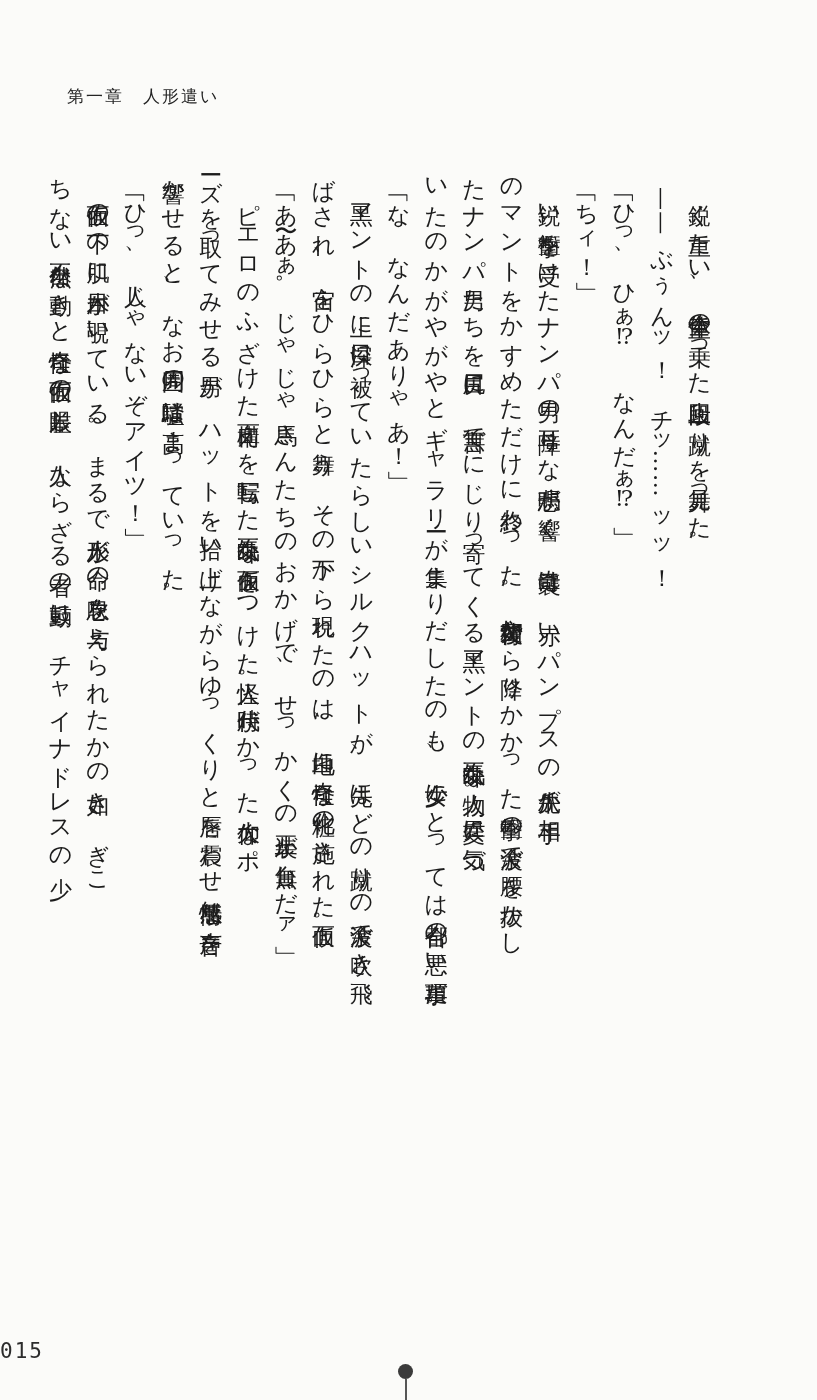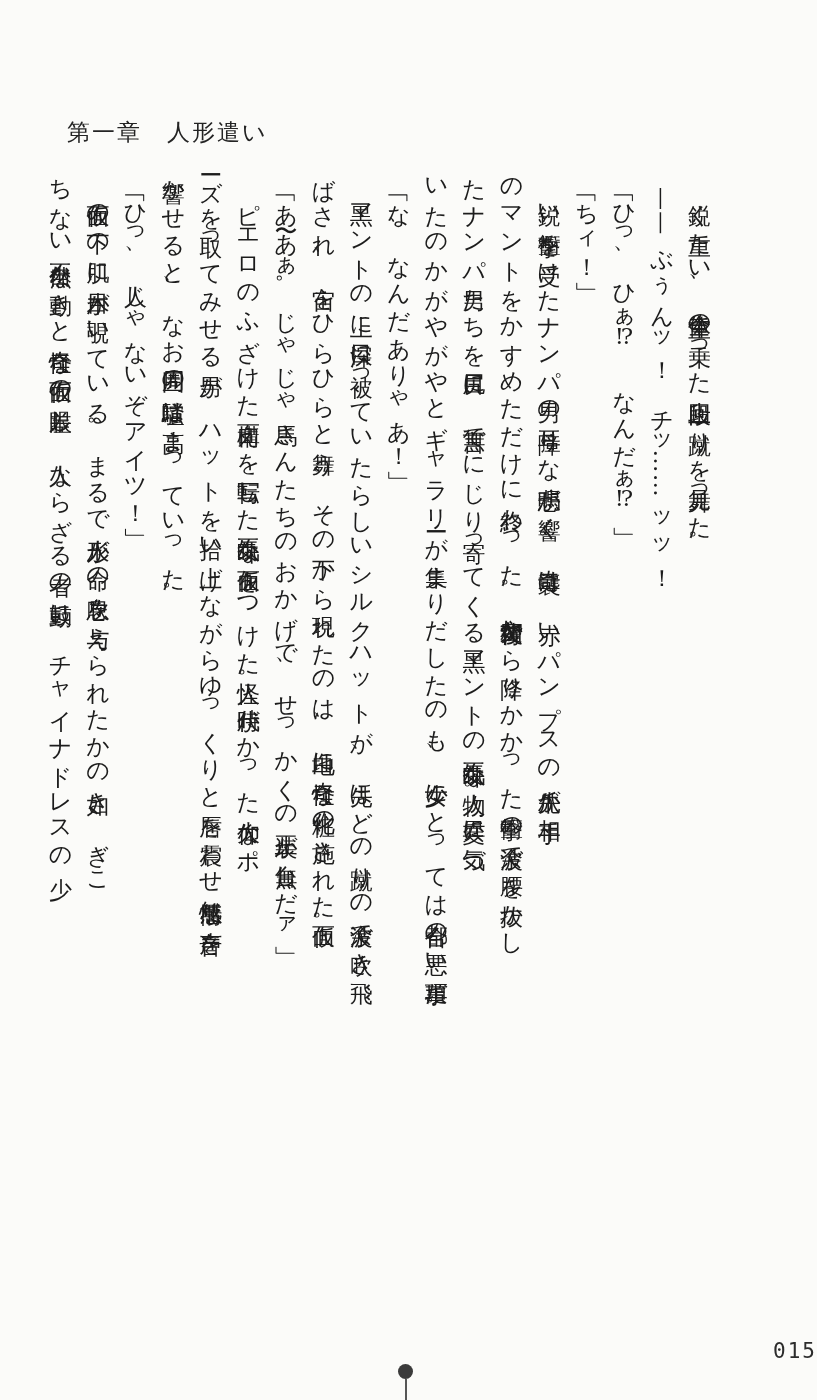--- a/index.html
+++ b/index.html
@@ -9,25 +9,24 @@
     font-family:"DejaVu Serif", serif;
     color:#1e1e1e;
     position:relative;
     overflow:hidden;
   }
   .page { position:absolute; inset:0; }
 
   .chapter-header {
     position:absolute;
     left:67px; top:85px;
-    font-size:23px;
+    font-size:17px;
     letter-spacing:2px;
     color:#242424;
     white-space:nowrap;
-    margin-top:32px;
   }
 
   .text-block {
     position:absolute;
     top:163px;
     right:99px;
     height:976px;
     writing-mode:vertical-rl;
     text-orientation:mixed;
     font-size:23px;
@@ -40,21 +39,21 @@
     padding:0;
     line-height:37.6px;
     white-space:nowrap;
   }
   .text-block p.indent { text-indent:24.2px; }
 
   .page-number {
     position:absolute;
     bottom:37px; left:0;
     width:100%;
-    text-align:right;
+    text-align:left;
     font-family:"DejaVu Sans Mono", monospace;
     font-size:21px;
     letter-spacing:2px;
     color:#2c2c2c;
   }
   .ornament-dot {
     position:absolute;
     bottom:21px;
     left:calc(50% - 11px);
     width:15px; height:15px;

